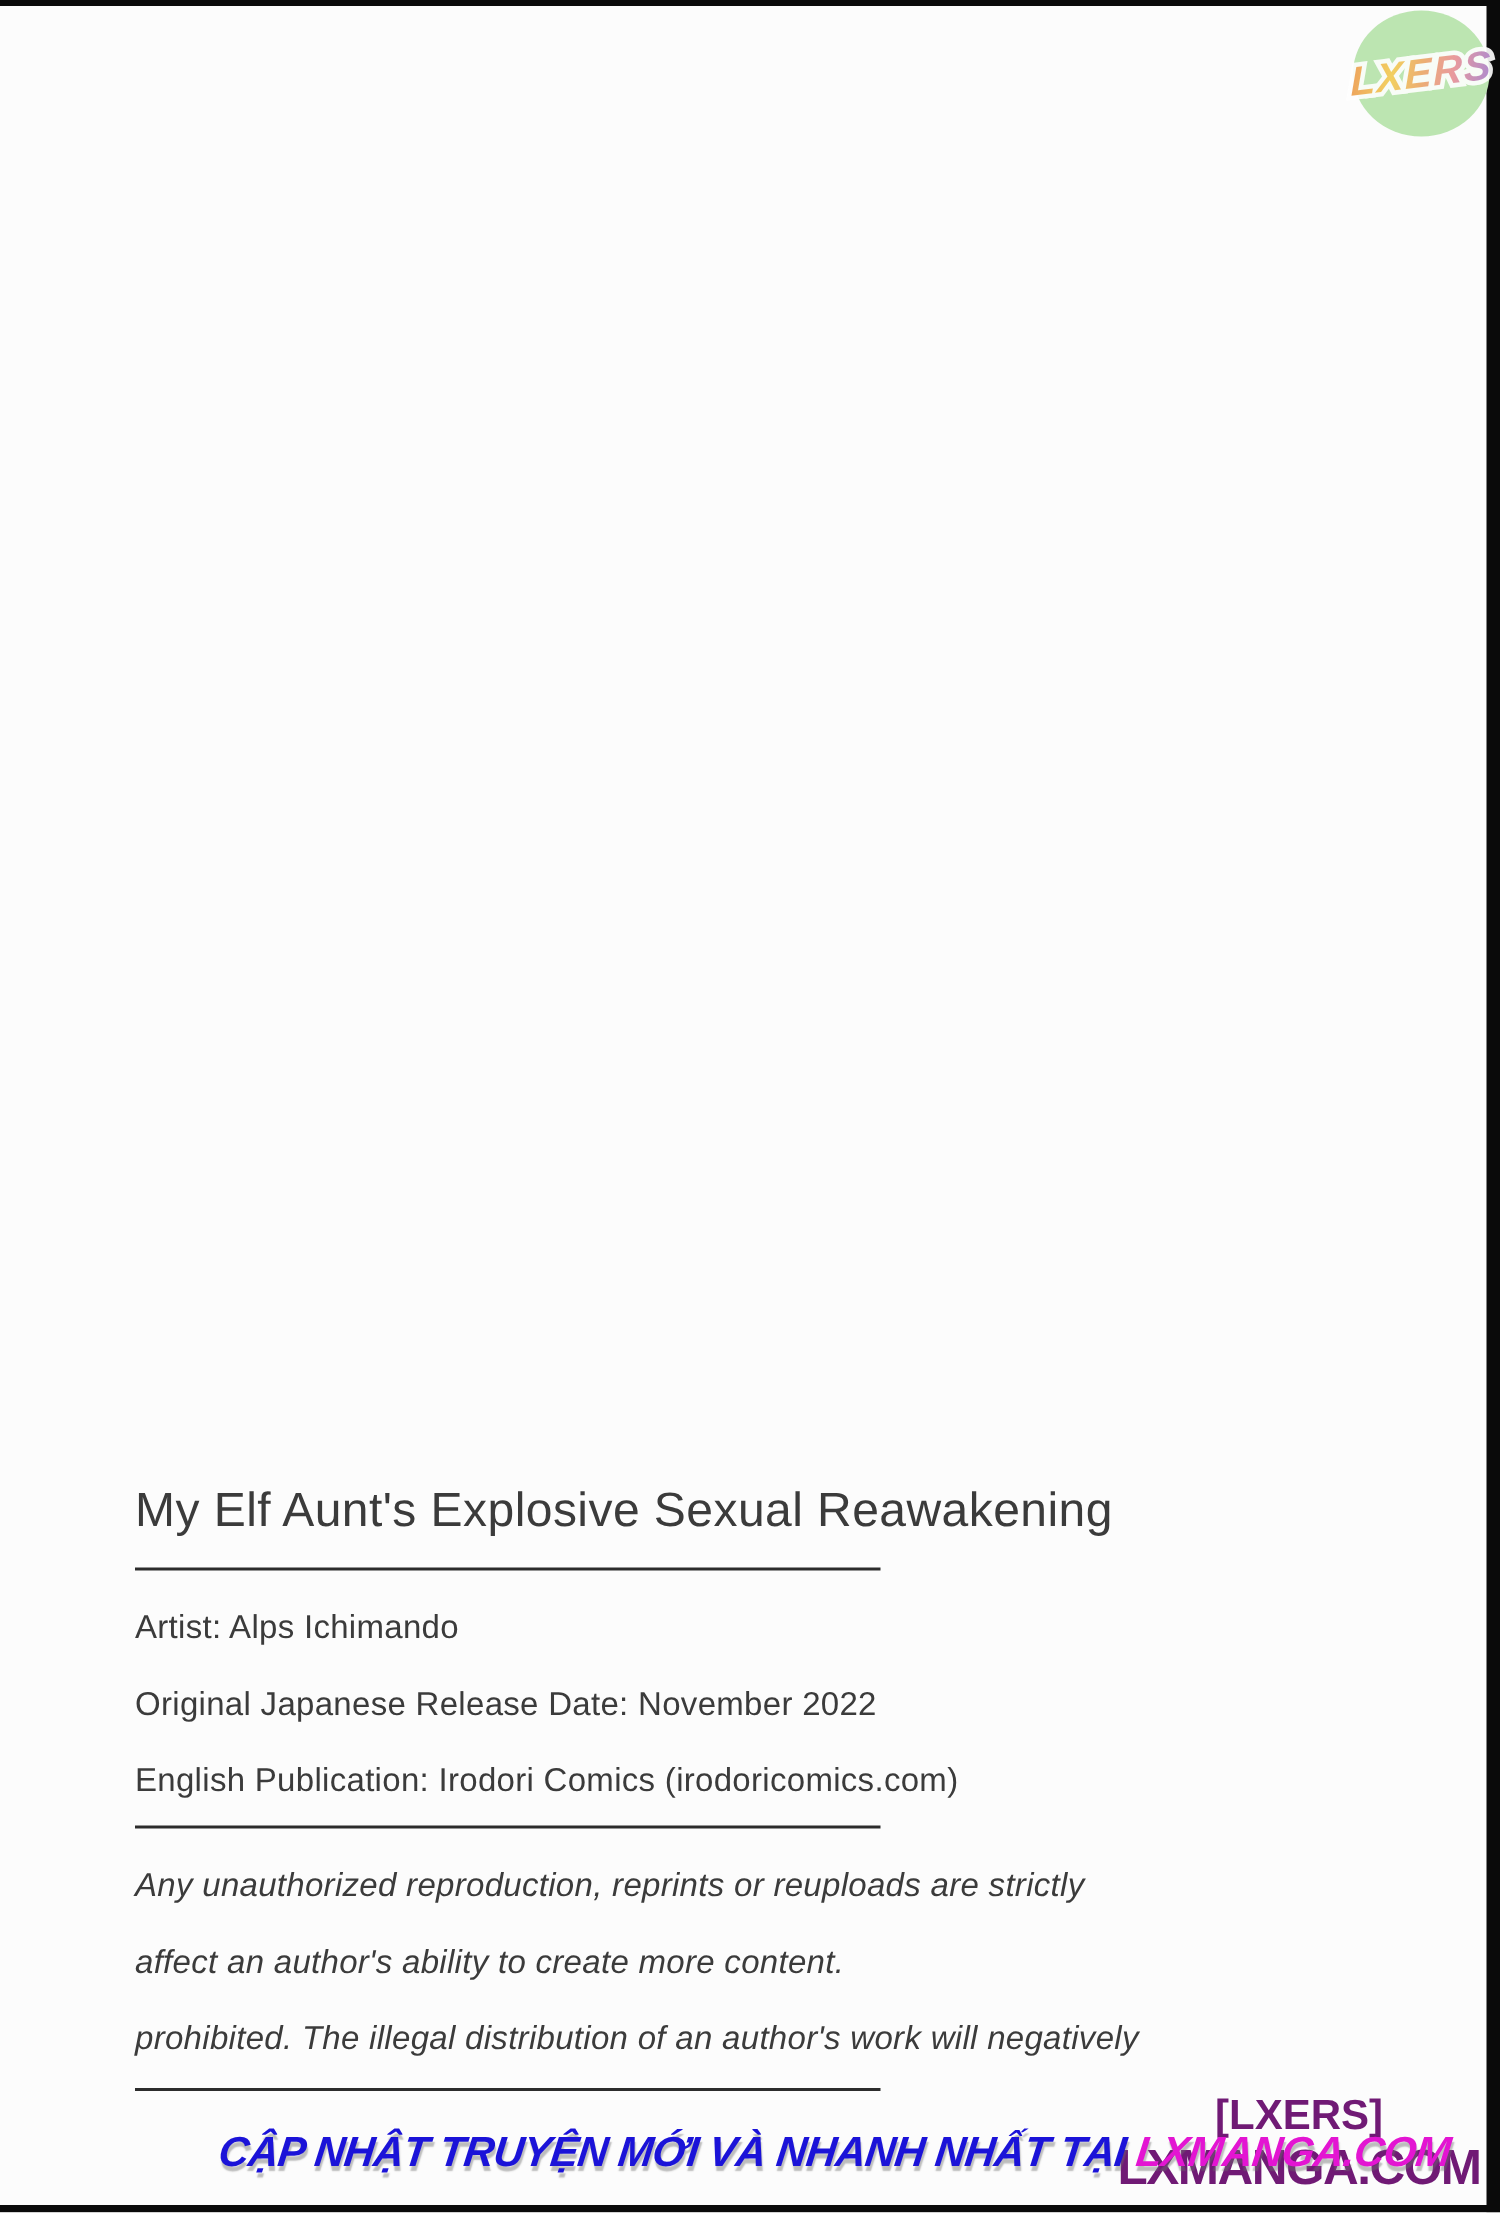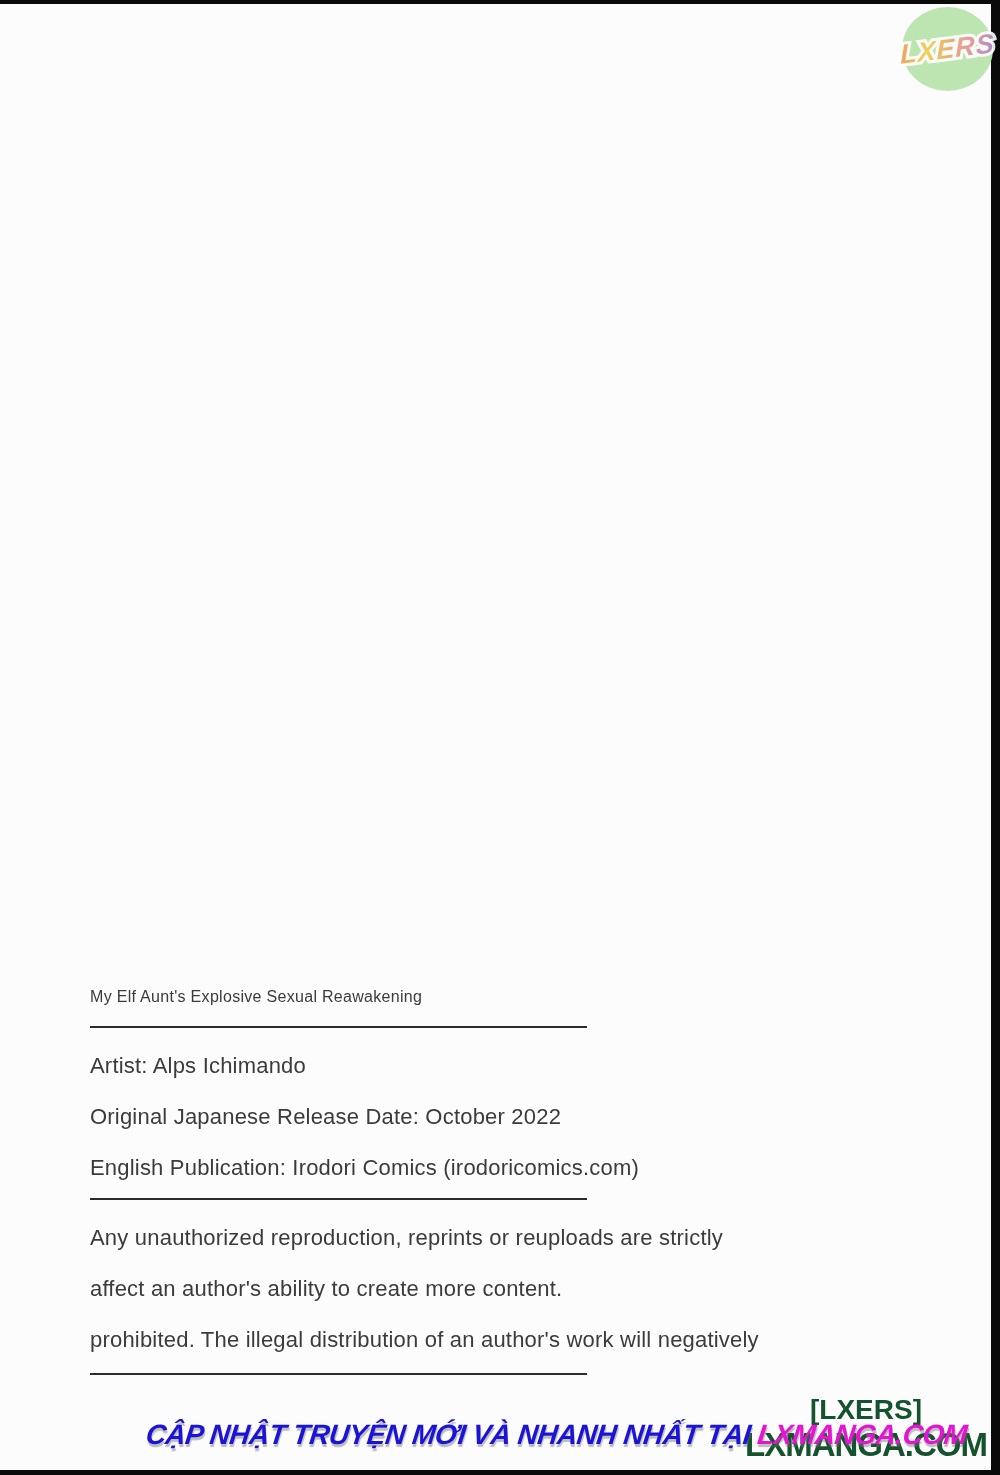--- a/index.html
+++ b/index.html
@@ -47,44 +47,44 @@
     position: relative;
     background: linear-gradient(100deg, #eda05e 0%, #f2cf60 30%, #ecaf72 50%, #e89a9e 72%, #a98ad2 100%);
     -webkit-background-clip: text;
     background-clip: text;
     color: transparent;
   }
 
   
   .credits { position: absolute; left: 90px; top: 988px; color: #3b3b3b; }
   .credits-title {
-    font-size: 16px;
+    font-size: 32px;
     letter-spacing: 0.3px;
     margin-bottom: 20px;
   }
   .rule {
     width: 497px; height: 0;
     border-top: 2px solid #2c2c2c;
   }
   .credit-lines { margin-top: 16px; margin-bottom: 17px; }
   .credit-line, .notice-line {
     font-size: 22px;
     line-height: 27px;
     letter-spacing: 0.2px;
     white-space: nowrap;
     margin-top: 24px;
   }
-  .notice-lines { margin-top: 18px; margin-bottom: 20px; }
+  .notice-lines { margin-top: 18px; margin-bottom: 20px; font-style: italic; }
 
   
   .watermark {
     position: absolute;
     right: 13px; top: 1396px;
     text-align: center;
-    color: #14532d;
+    color: #701a75;
     font-weight: bold;
     z-index: 1;
     line-height: 1;
   }
   .watermark-top { font-size: 28px; letter-spacing: 0px; margin-bottom: 4px; }
   .watermark-bottom { font-size: 33px; letter-spacing: -1px; }
 
   
   .banner {
     position: absolute;
@@ -116,21 +116,21 @@
       <span class="badge-text-outline">LXERS</span>
       <span class="badge-text-fill">LXERS</span>
     </div>
   </div>
 
   <div class="credits">
     <div class="credits-title">My Elf Aunt's Explosive Sexual Reawakening</div>
     <div class="rule"></div>
     <div class="credit-lines">
       <div class="credit-line">Artist: Alps Ichimando</div>
-      <div class="credit-line">Original Japanese Release Date: October 2022</div>
+      <div class="credit-line">Original Japanese Release Date: November 2022</div>
       <div class="credit-line">English Publication: Irodori Comics (irodoricomics.com)</div>
     </div>
     <div class="rule"></div>
     <div class="notice-lines">
       <div class="notice-line">Any unauthorized reproduction, reprints or reuploads are strictly</div>
       <div class="notice-line">affect an author's ability to create more content.</div>
       <div class="notice-line">prohibited. The illegal distribution of an author's work will negatively</div>
     </div>
     <div class="rule"></div>
   </div>

